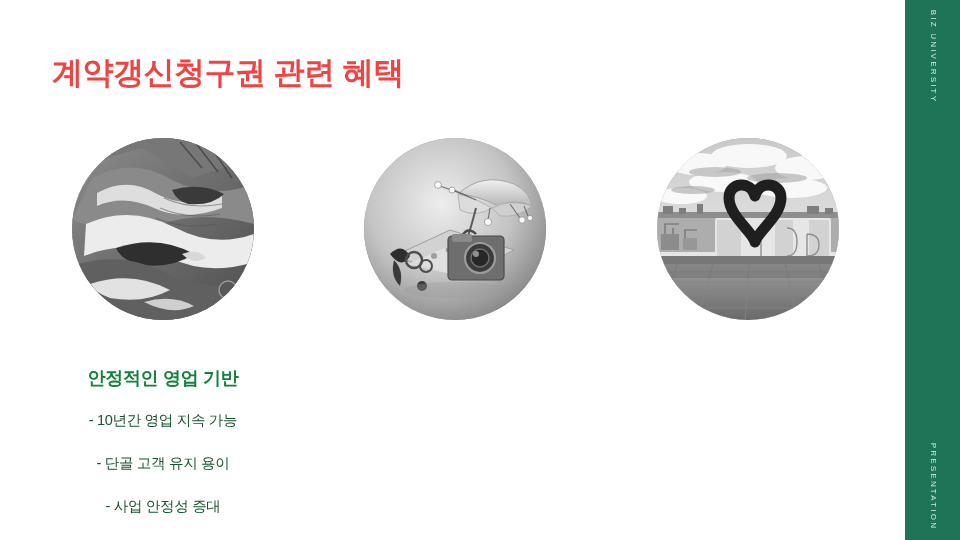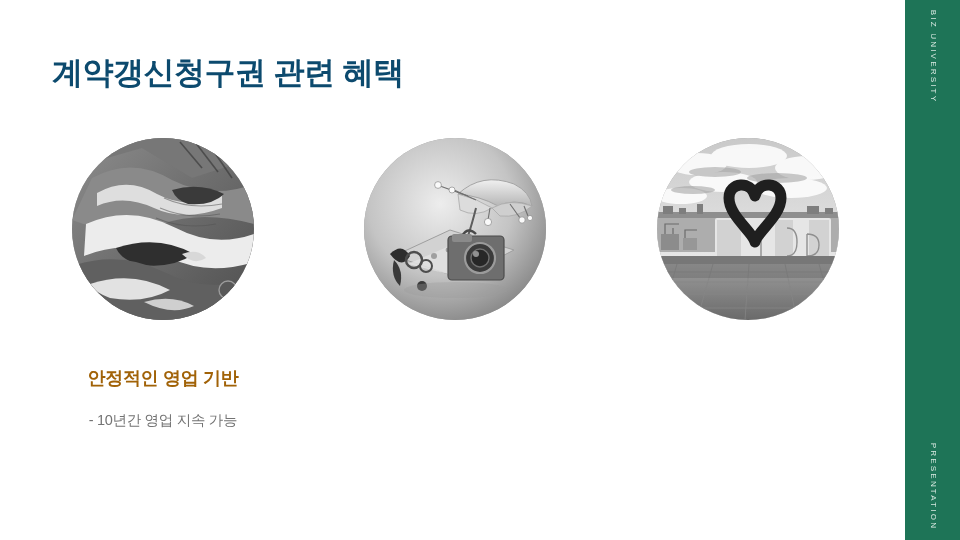--- a/index.html
+++ b/index.html
@@ -17,21 +17,21 @@
   }
 
   
   .slide-title {
     position: absolute;
     left: 52px;
     top: 52px;
     font-size: 31px;
     font-weight: bold;
     letter-spacing: -0.5px;
-    color: #0c4a6e;
+    color: #ef4444;
     white-space: nowrap;
   }
 
   
   .sidebar {
     position: absolute;
     right: 0;
     top: 0;
     width: 55px;
     height: 540px;
@@ -84,32 +84,32 @@
     overflow: hidden;
     background: #9a9a9a;
   }
   .photo svg { display: block; width: 182px; height: 182px; }
 
   
   .col-heading {
     margin-top: 46px;
     font-size: 18px;
     font-weight: bold;
-    color: #a16207;
+    color: #15803d;
     letter-spacing: -0.3px;
   }
   .col-list {
     margin: 18px 0 0 0;
     padding: 0;
     list-style: none;
   }
   .col-list li {
     font-size: 14.5px;
     line-height: 25px;
-    color: #737373;
+    color: #14532d;
     letter-spacing: -0.3px;
     white-space: nowrap;
     margin-top: 18px;
   }
 </style>
 </head>
 <body>
 
 <div class="slide">
 
@@ -149,20 +149,22 @@
             <path d="M92 60 Q118 72 150 66"></path>
               <path d="M88 70 Q116 82 148 76"></path>
             <path d="M84 80 Q112 92 144 86"></path>
           </g>
           <circle cx="156" cy="152" r="9" fill="#585858" stroke="#9a9a9a" stroke-width="1.4"></circle>
         </svg>
       </div>
       <div class="col-heading">안정적인 영업 기반</div>
       <ul class="col-list">
         <li>- 10년간 영업 지속 가능</li>
+        <li>- 단골 고객 유지 용이</li>
+        <li>- 사업 안정성 증대</li>
       </ul>
     </div>
 
     <div class="column c1">
       <div class="photo">
         <svg viewBox="0 0 182 182" xmlns="http://www.w3.org/2000/svg" aria-hidden="true">
           <defs>
             <radialGradient id="g2a" cx="42%" cy="36%" r="72%">
               <stop offset="0%" stop-color="#ededed"></stop>
               <stop offset="55%" stop-color="#c4c4c4"></stop>

